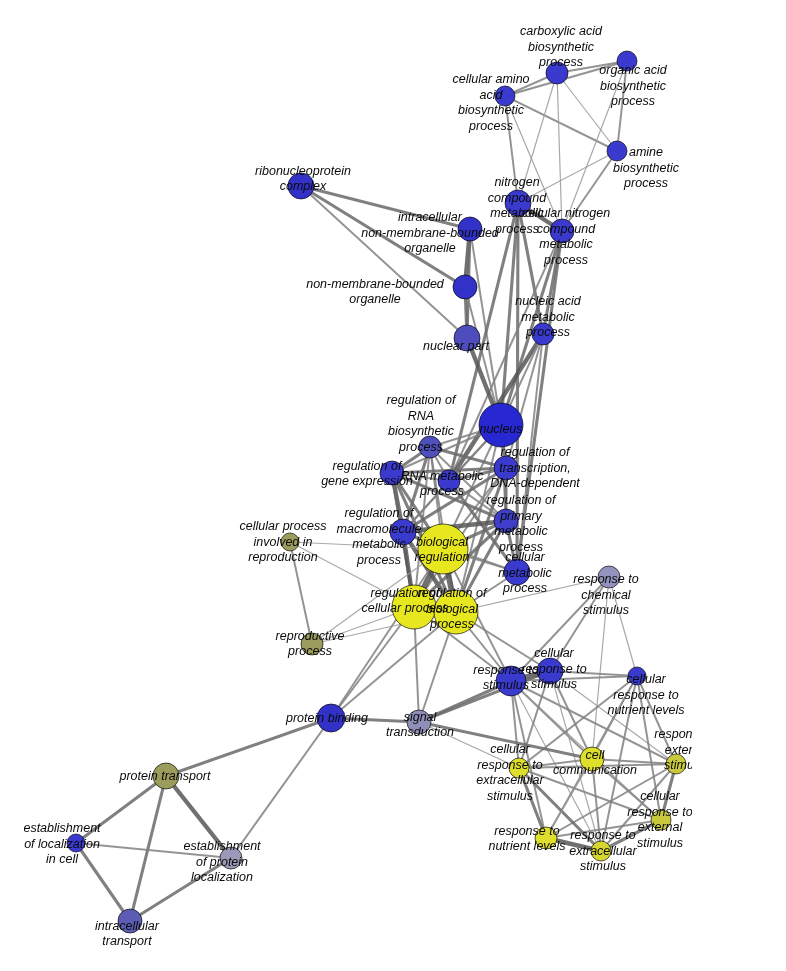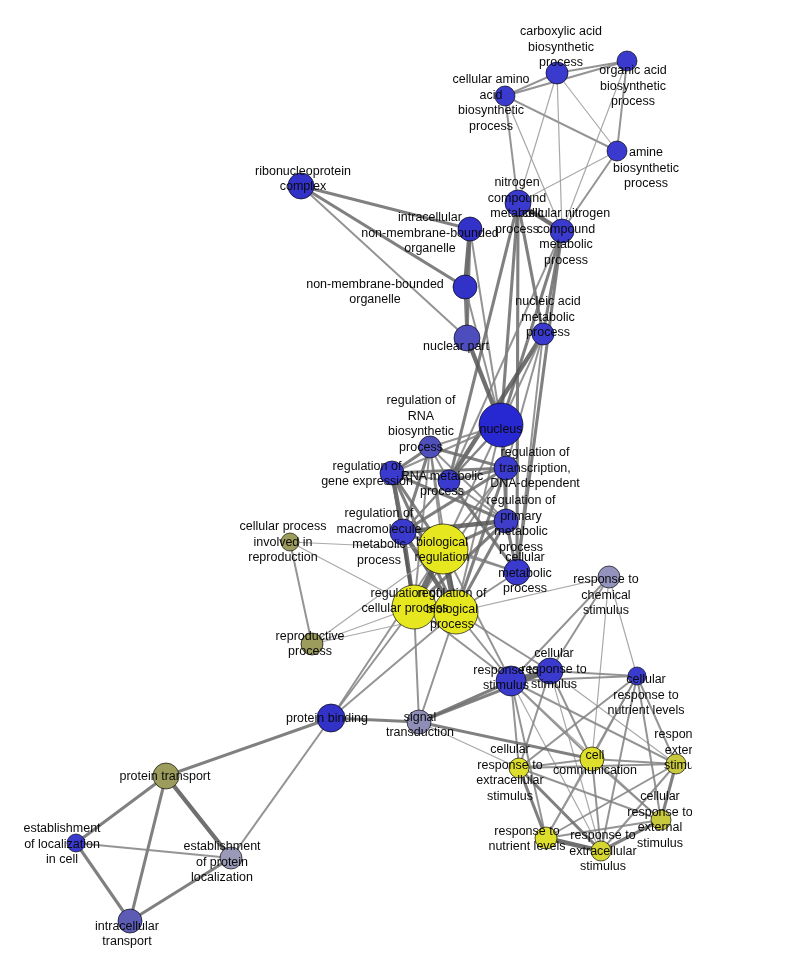--- a/index.html
+++ b/index.html
@@ -7,20 +7,21 @@
     padding: 0;
     background: #ffffff;
     font-family: "Liberation Sans", sans-serif;
   }
   .stage {
     position: relative;
     width: 692px;
     height: 971px;
     background: #ffffff;
     overflow: hidden;
+    font-style: italic;
   }
   svg { display: block; }
   .edge { stroke-linecap: round; opacity: 0.85; }
   .node { stroke: rgba(0,0,0,0.65); stroke-width: 1; }
   .node-label {
     font-family: "Liberation Sans", sans-serif;
     font-size: 12.5px;
     fill: #0a0a0a;
     text-anchor: middle;
   }

